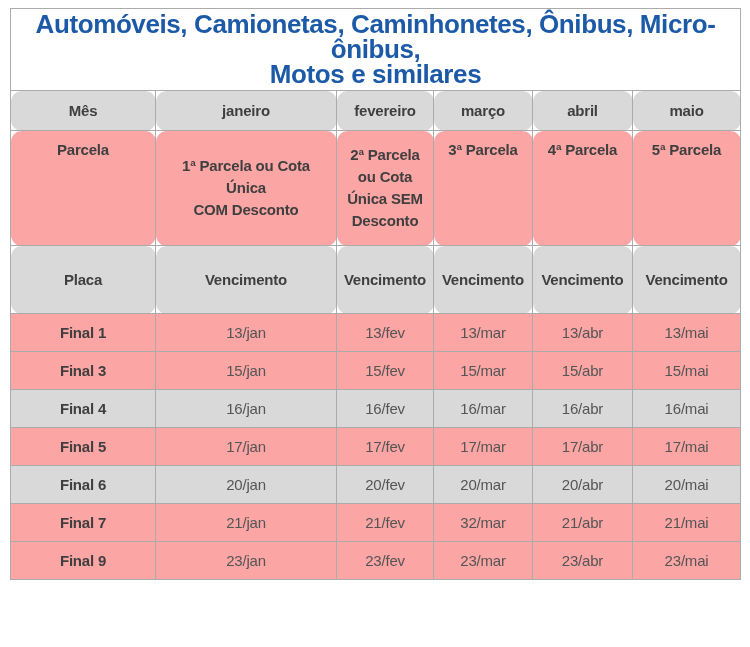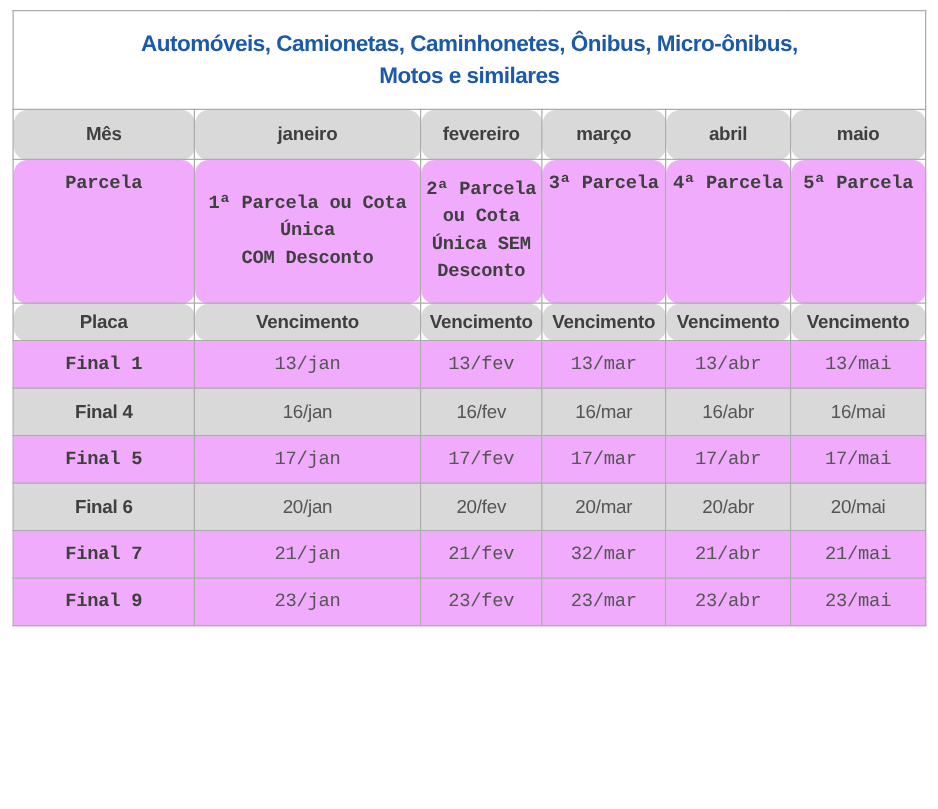--- a/index.html
+++ b/index.html
@@ -19,45 +19,45 @@
   }
   table.schedule td {
     border: 1px solid #ababab;
     text-align: center;
     box-sizing: border-box;
   }
   .title-cell {
     background: #ffffff;
     color: #1c5aa8;
     font-weight: bold;
-    font-size: 18px;
+    font-size: 26px;
     line-height: 25px;
     letter-spacing: -0.4px;
-    padding: 14px 4px;
+    padding: 3px 4px;
     white-space: pre-line;
   }
   .gray { background: #d9d9d9; }
-  .white { background: #f0abfc; font-family: Liberation Mono, monospace; }
+  .white { background: #fca5a5; }
   .hd {
     color: #3f3f3f;
     font-weight: bold;
     font-size: 15px;
     letter-spacing: -0.2px;
     border-radius: 11px;
   }
   .month-row td { padding: 11px 4px; }
   .parcela-row td {
     height: 115px;
     vertical-align: top;
     padding: 8px 4px;
     white-space: pre-line;
     line-height: 22px;
   }
   .parcela-row td.mid { vertical-align: middle; padding: 0 4px; }
-  .placa-row td { padding: 6px 2px; }
+  .placa-row td { padding: 25px 2px; }
   tr.data-row td { padding: 10px 4px; }
   .final-cell {
     color: #3f3f3f;
     font-weight: bold;
     font-size: 15px;
     letter-spacing: -0.2px;
   }
   .date-cell {
     color: #555555;
     font-weight: normal;
@@ -119,20 +119,28 @@
   <tr class="data-row">
     <td class="white final-cell">Final 1</td>
     <td class="white date-cell">13/jan</td>
     <td class="white date-cell">13/fev</td>
     <td class="white date-cell">13/mar</td>
     <td class="white date-cell">13/abr</td>
     <td class="white date-cell">13/mai</td>
   </tr>
 
 
+  <tr class="data-row">
+    <td class="white final-cell">Final 3</td>
+    <td class="white date-cell">15/jan</td>
+    <td class="white date-cell">15/fev</td>
+    <td class="white date-cell">15/mar</td>
+    <td class="white date-cell">15/abr</td>
+    <td class="white date-cell">15/mai</td>
+  </tr>
 
   <tr class="data-row">
     <td class="gray final-cell">Final 4</td>
     <td class="gray date-cell">16/jan</td>
     <td class="gray date-cell">16/fev</td>
     <td class="gray date-cell">16/mar</td>
     <td class="gray date-cell">16/abr</td>
     <td class="gray date-cell">16/mai</td>
   </tr>
 

